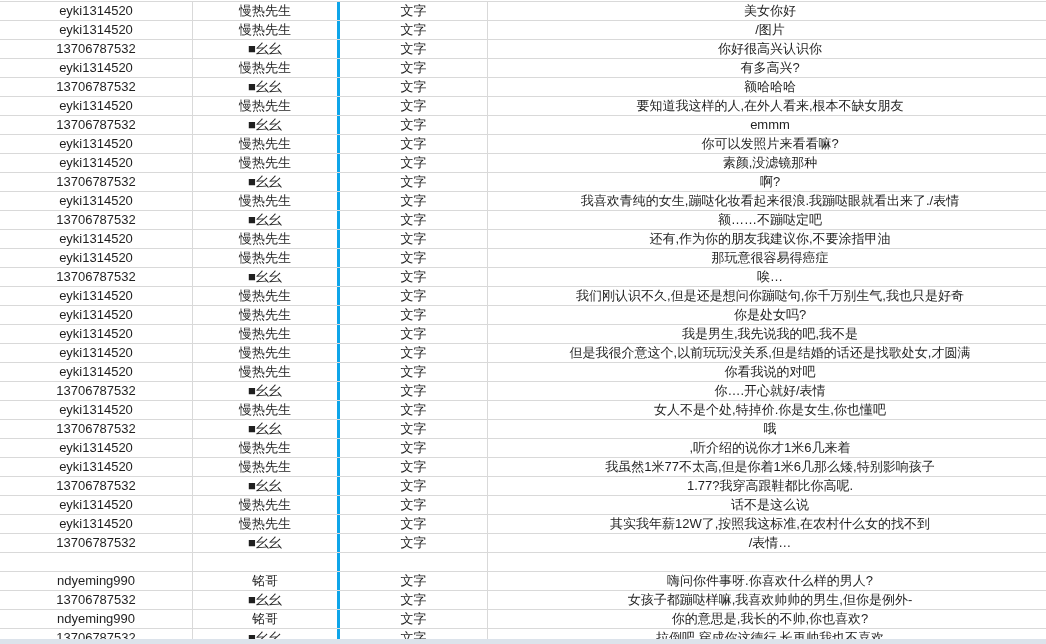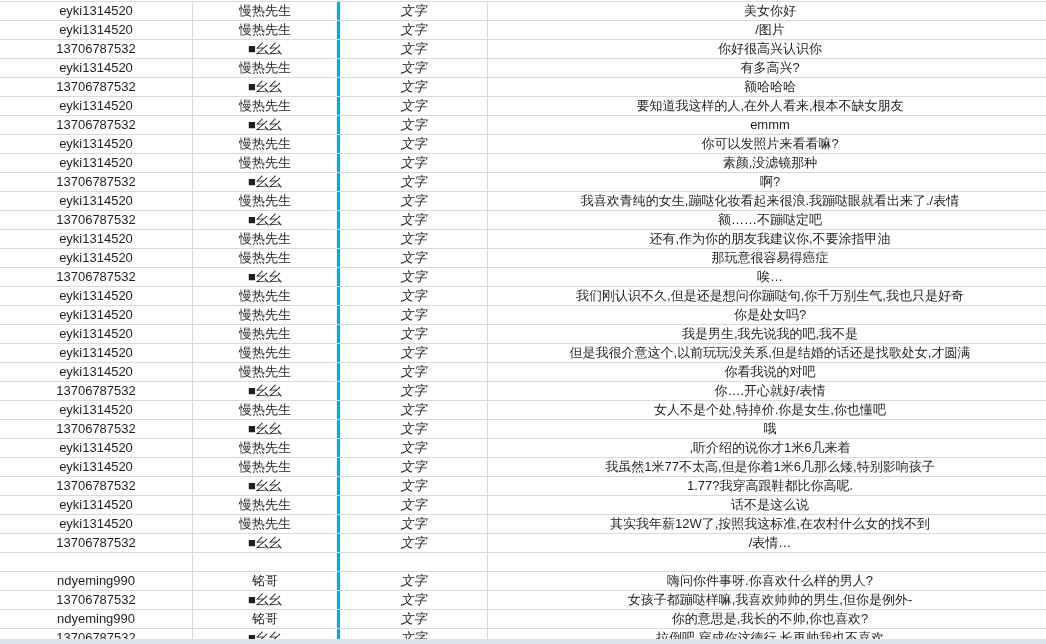--- a/index.html
+++ b/index.html
@@ -33,21 +33,21 @@
     height: 18px;
     line-height: 18px;
     font-size: 13px;
     color: #1f1f1f;
     text-align: center;
     white-space: nowrap;
     overflow: hidden;
   }
   .c0 { width: 193px; border-right: 1px solid #d9d9d9; }
   .c1 { width: 147px; border-right: 3px solid #0ea5e9; }
-  .c2 { width: 148px; border-right: 1px solid #d9d9d9; font-style: italic; }
+  .c2 { width: 148px; border-right: 1px solid #d9d9d9; }
   .c3 { width: 564px; }
 
   .bottom-strip {
     position: absolute;
     left: 0;
     bottom: 0;
     width: 1046px;
     height: 5px;
     background: #dce3eb;
     z-index: 2;

